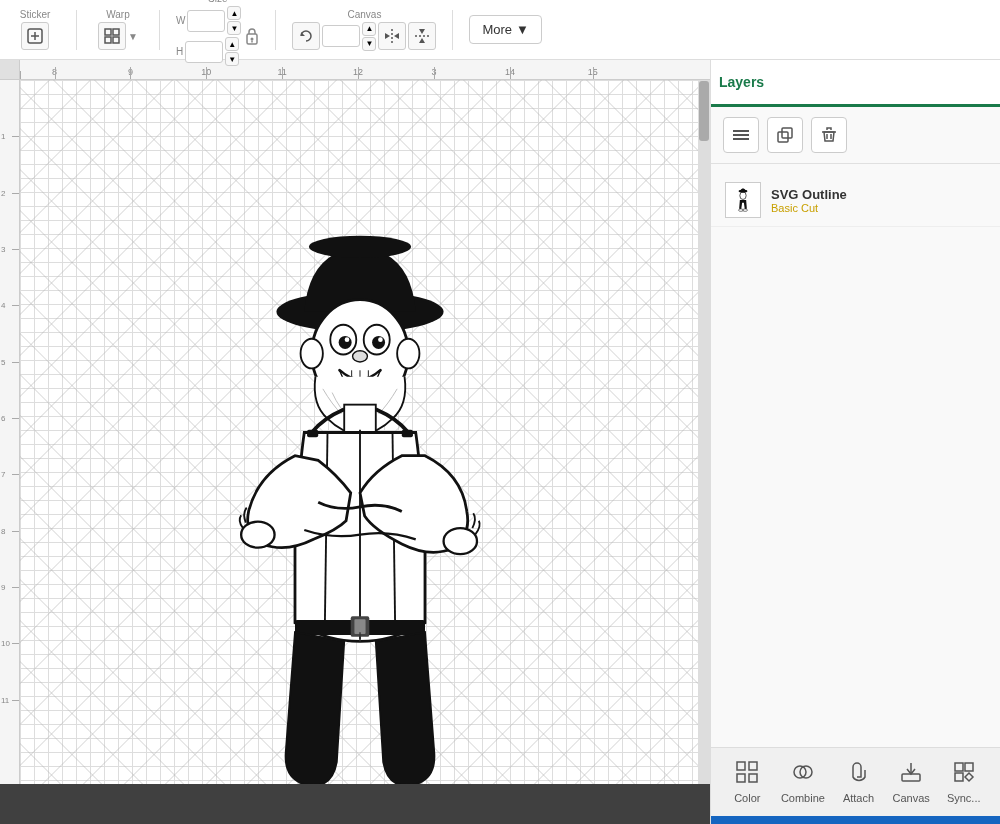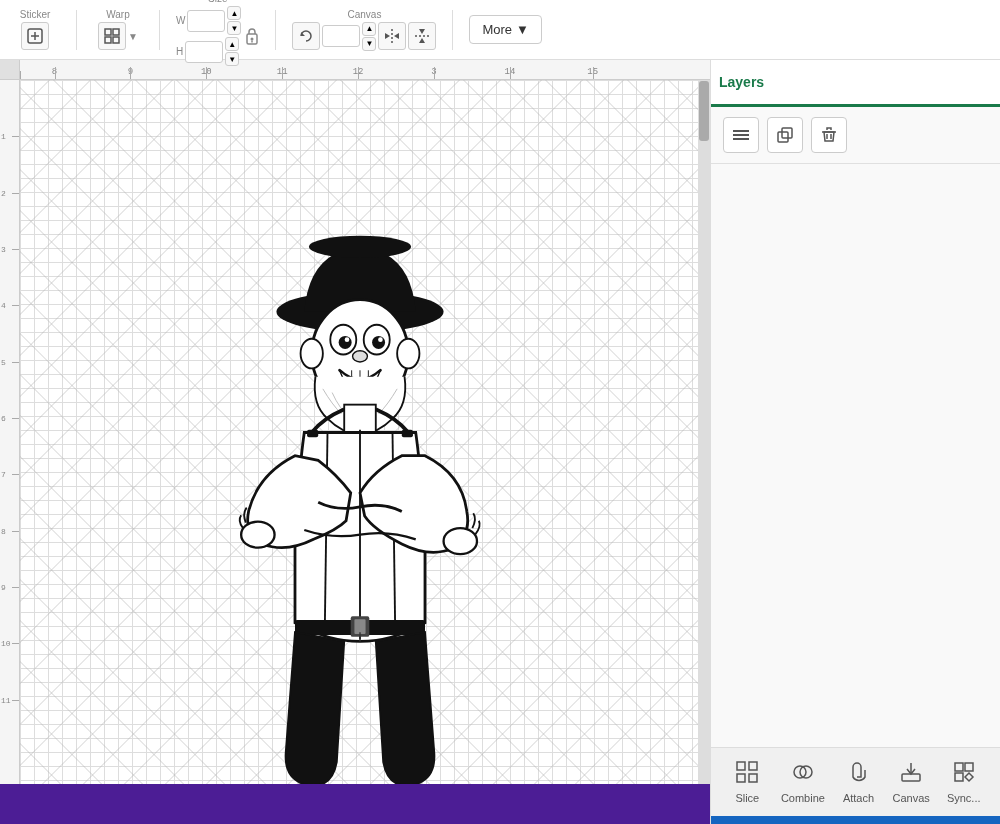--- a/index.html
+++ b/index.html
@@ -77,23 +77,22 @@
     
     #main {
       display: flex;
       height: 764px;
     }
 
     
     #canvas-area {
       flex: 1;
       position: relative;
-      background: #4c1d95;
+      background: #404040;
       overflow: hidden;
-      font-family: Liberation Mono, monospace;
     }
 
     .canvas-with-rulers {
       position: relative;
       width: 100%;
       height: 100%;
     }
 
     .ruler-h {
       position: absolute;
@@ -658,36 +657,55 @@
         <svg width="20" height="20" viewBox="0 0 20 20">
           <path d="M5 7 L6 16 L14 16 L15 7 Z" fill="none" stroke="#555" stroke-width="1.5"></path>
           <line x1="3" y1="7" x2="17" y2="7" stroke="#555" stroke-width="1.5"></line>
           <path d="M8 5 L8 3 L12 3 L12 5" fill="none" stroke="#555" stroke-width="1.5"></path>
           <line x1="8" y1="9" x2="8" y2="14" stroke="#555" stroke-width="1.5"></line>
           <line x1="12" y1="9" x2="12" y2="14" stroke="#555" stroke-width="1.5"></line>
         </svg>
       </div>
     </div>
 
+    <div id="layer-list">
+      <div class="layer-item">
+        <div class="layer-thumbnail">
+
+          <svg width="28" height="28" viewBox="0 0 100 160">
+            <ellipse cx="50" cy="30" rx="25" ry="8" fill="#111"></ellipse>
+            <path d="M35 30 Q36 15 50 13 Q64 15 65 30 Z" fill="#111"></path>
+            <ellipse cx="50" cy="55" rx="18" ry="22" fill="none" stroke="#111" stroke-width="4"></ellipse>
+            <path d="M32 80 L28 130 L40 132 L45 95 L55 95 L60 132 L72 130 L68 80 Z" fill="#111"></path>
+            <ellipse cx="38" cy="138" rx="14" ry="7" fill="none" stroke="#111" stroke-width="3"></ellipse>
+            <ellipse cx="62" cy="138" rx="14" ry="7" fill="none" stroke="#111" stroke-width="3"></ellipse>
+          </svg>
+        </div>
+        <div class="layer-info">
+          <div class="layer-name">SVG Outline</div>
+          <div class="layer-type">Basic Cut</div>
+        </div>
+      </div>
+    </div>
 
     <div style="flex:1"></div>
 
 
     <div id="bottom-bar">
 
       <div class="action-btn">
         <span class="btn-icon">
           <svg width="24" height="24" viewBox="0 0 24 24">
             <rect x="2" y="2" width="8" height="8" fill="none" stroke="#555" stroke-width="1.5"></rect>
             <rect x="14" y="2" width="8" height="8" fill="none" stroke="#555" stroke-width="1.5"></rect>
             <rect x="2" y="14" width="8" height="8" fill="none" stroke="#555" stroke-width="1.5"></rect>
             <rect x="14" y="14" width="8" height="8" fill="none" stroke="#555" stroke-width="1.5"></rect>
           </svg>
         </span>
-        <span>Slice</span>
+        <span>Color</span>
       </div>
 
       <div class="action-btn">
         <span class="btn-icon">
           <svg width="24" height="24" viewBox="0 0 24 24">
             <circle cx="9" cy="12" r="6" fill="none" stroke="#555" stroke-width="1.5"></circle>
             <circle cx="15" cy="12" r="6" fill="none" stroke="#555" stroke-width="1.5"></circle>
           </svg>
         </span>
         <span>Combine</span>

